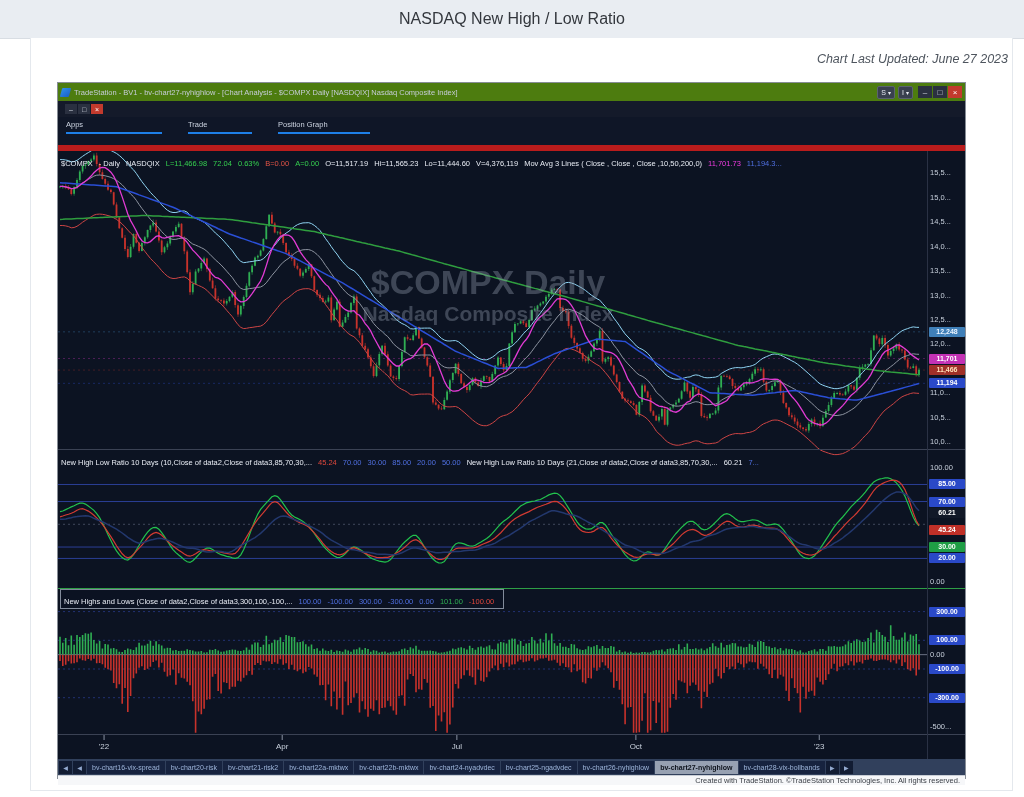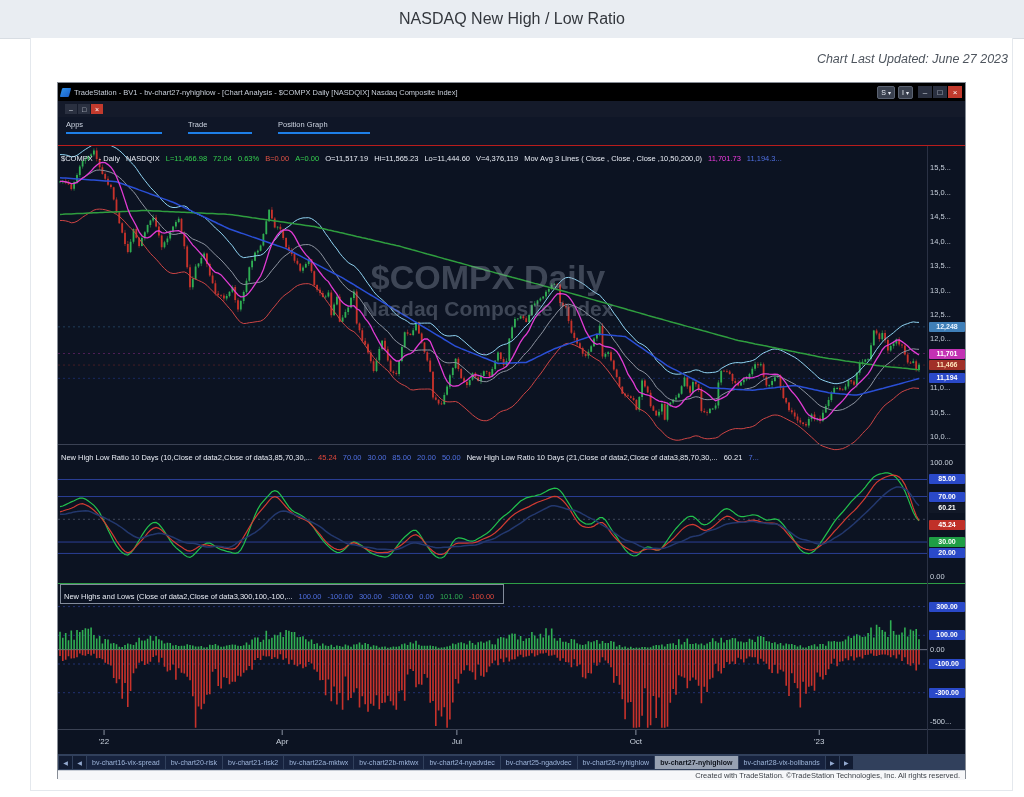--- a/index.html
+++ b/index.html
@@ -4,37 +4,37 @@
 <style>
   html,body{margin:0;padding:0;width:1024px;height:797px;background:#fff;
     font-family:"Liberation Sans",sans-serif;overflow:hidden;position:relative}
   .page-header{position:absolute;top:0;left:0;right:0;height:38px;background:#e9edf2;
     border-bottom:1px solid #d8dde3;display:flex;align-items:center;justify-content:center;
     font-size:16px;color:#33373d}
   .frame{position:absolute;top:38px;left:30px;right:11px;bottom:6px;border:1px solid #e4e8ed;border-top:none;background:#fff}
   .updated{position:absolute;top:52px;right:16px;font-style:italic;font-size:12.5px;color:#4e555e}
   .ts-window{position:absolute;left:57px;top:82px;width:909px;height:697px;border:1px solid #878d96;
     background:#0c1322;box-sizing:border-box;display:flex;flex-direction:column}
-  .titlebar{height:18px;background:#000000;display:flex;align-items:center;padding:0 3px;gap:4px;flex:0 0 auto}
+  .titlebar{height:18px;background:#4d7c0f;display:flex;align-items:center;padding:0 3px;gap:4px;flex:0 0 auto}
   .logo{width:9px;height:9px;background:linear-gradient(135deg,#2e8fe8,#1b5fc8);transform:skewX(-15deg);border-radius:1px;flex:0 0 auto}
   .titlebar .title{color:#c6cdd8;font-size:7.5px;white-space:nowrap;overflow:hidden;flex:1}
   #tb-drops{display:flex;gap:3px}
   .tb-drop{display:inline-flex;align-items:center;gap:2px;background:#39404e;border:1px solid #5a6271;
     color:#e8ecf4;font-size:7px;height:11px;padding:0 3px;border-radius:2px}
   .caret{font-size:6px}
   #tb-controls,#mdi-controls{display:flex}
   .wbtn{width:14px;height:12px;display:inline-flex;align-items:center;justify-content:center;
     color:#d6dce6;font-size:8px;background:#2a3040;margin-left:1px}
   .wbtn.close{background:#c23a2d;color:#fff}
   .wbtn.sm{width:12px;height:10px;font-size:7px}
   .menubar{height:16px;background:#141a2a;display:flex;align-items:center;padding:0 6px;flex:0 0 auto}
   #menubar-items{flex:1;display:flex;gap:13px}
   .menu-item{color:#ccd3e0;font-size:7.5px;letter-spacing:.4px}
   .toolbar{height:25px;background:#0f1627;display:flex;align-items:flex-start;padding:3px 8px 0;gap:26px;
-    flex:0 0 auto;border-bottom:1px solid #b91c1c}
+    flex:0 0 auto;border-bottom:6px solid #b91c1c}
   .tool-label{color:#ccd3e0;font-size:7.5px;margin-bottom:3px}
   .tool-underline{height:2px;background:#1e7fe8}
   #chart-wrap{position:relative;flex:0 0 608px;height:608px;background:#0c1322;overflow:hidden}
   #plot{position:absolute;left:0;top:0}
   .watermark{position:absolute;left:160px;top:112px;width:540px;text-align:center;
     color:rgba(145,155,172,.38);pointer-events:none}
   .watermark .l1{font-size:34px;font-weight:bold}
   .watermark .l2{font-size:21px;font-weight:bold}
   #symbolbar{position:absolute;left:3px;top:1px;white-space:nowrap}
   #pane2hdr{position:absolute;left:3px;top:300px;white-space:nowrap}

